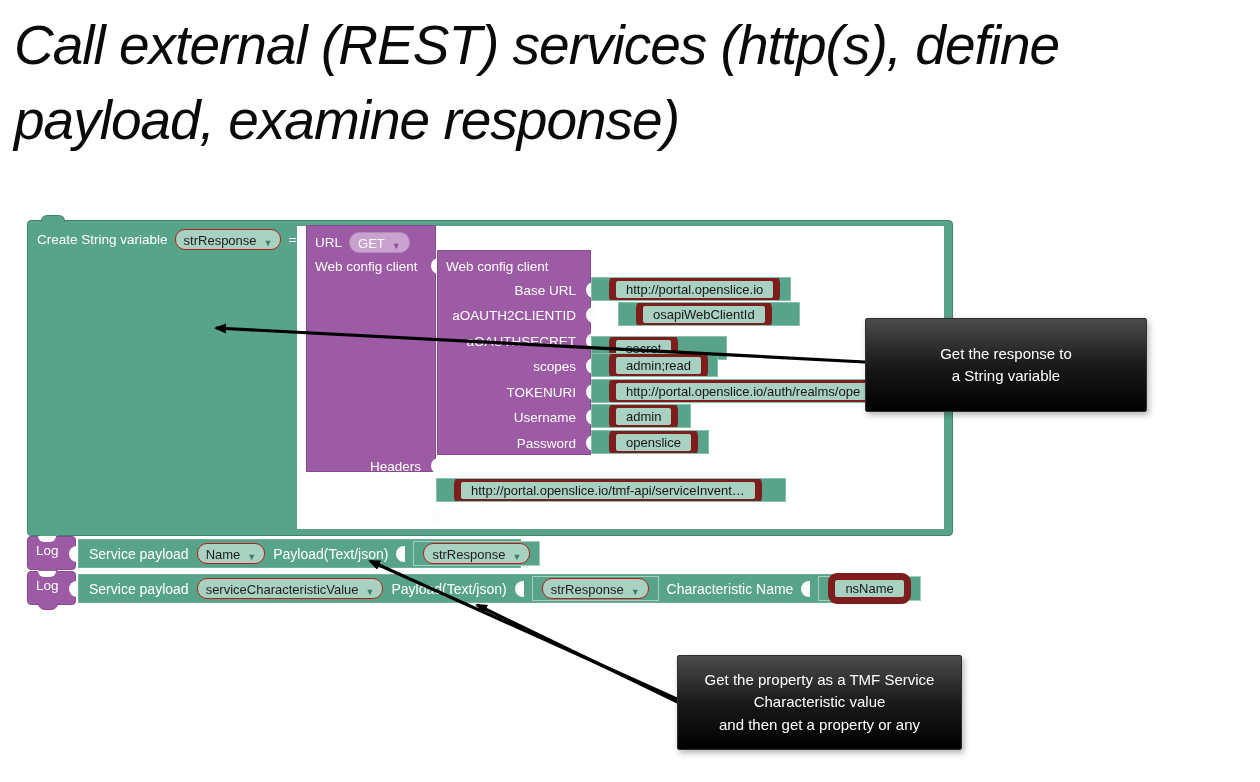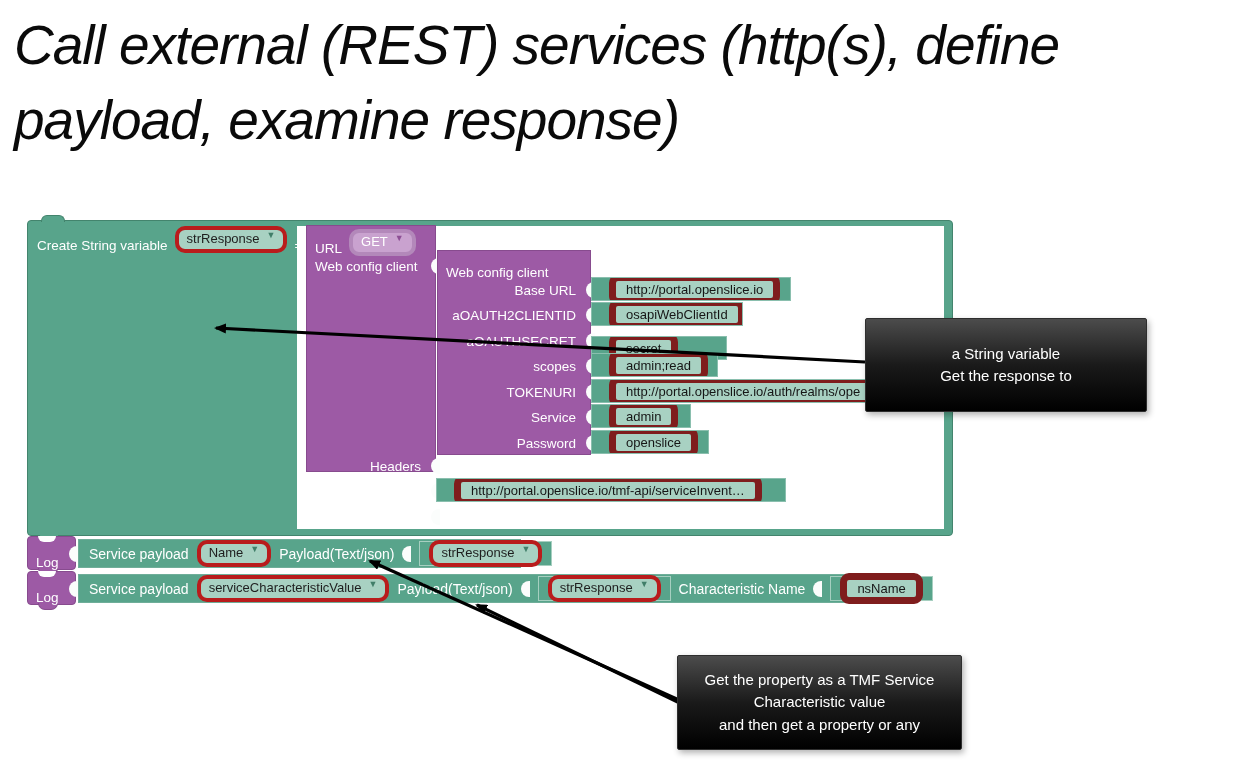--- a/index.html
+++ b/index.html
@@ -6,23 +6,23 @@
   .canvas{position:relative;width:1260px;height:782px;background:#ffffff;overflow:hidden;
           font-family:"Liberation Sans",sans-serif;}
   
   .title{position:absolute;left:14px;top:8px;font-size:55px;font-weight:300;color:#0a0a0a;
          line-height:1.36;letter-spacing:-1px;white-space:nowrap;font-style:italic;}
   
   .abs{position:absolute;box-sizing:border-box;}
   .teal-block{background:#58a48b;border:1px solid #43846d;border-radius:4px;}
   .white-area{position:absolute;background:#ffffff;}
   .purple-block{background:#9d5aa5;border:1px solid #874b8e;}
-  .wtext{color:#ffffff;font-size:13.5px;white-space:nowrap;margin-top:12px;}
+  .wtext{color:#ffffff;font-size:13.5px;white-space:nowrap;}
   .hdr-row{position:absolute;display:flex;align-items:center;gap:7px;height:24px;}
-  .field{display:inline-flex;align-items:flex-start;background:#a8d1c2;border:4px solid #b91c1c;
+  .field{display:inline-flex;align-items:flex-end;background:#a8d1c2;border:1px solid #b91c1c;
          border-radius:10px;padding:1px 8px;font-size:13px;color:#1e1e1e;height:17px;white-space:nowrap;}
   .caret{font-size:9px;color:#417e69;margin-left:7px;line-height:1;}
   .field.purplefield{background:#c9a2cf;border-color:#b388ba;color:#ffffff;}
   .field.purplefield .caret{color:#8d4f95;}
   .socket{display:inline-block;width:9px;height:16px;background:#fbfdfc;border-radius:8px 0 0 8px;
           flex:0 0 auto;}
   .prow{position:absolute;left:0;right:0;height:24px;display:flex;align-items:center;
         justify-content:flex-end;color:#fff;font-size:13.5px;padding-right:14px;white-space:nowrap;}
   .prow .socket{position:absolute;right:-5px;top:4px;}
   .vblock{position:absolute;background:#58a48b;border:1px solid #8abfae;display:flex;align-items:center;
@@ -116,33 +116,33 @@
       </div>
     <div class="prow" style="top:103px">
         <span>scopes</span>
         <span class="socket"></span>
       </div>
     <div class="prow" style="top:129px">
         <span>TOKENURI</span>
         <span class="socket"></span>
       </div>
     <div class="prow" style="top:154px">
-        <span>Service</span>
+        <span>Username</span>
         <span class="socket"></span>
       </div>
     <div class="prow" style="top:180px">
         <span>Password</span>
         <span class="socket"></span>
       </div>
   </div>
 
   <div class="vblock" style="left:591px;top:277px;width:200px;z-index:2">
     <span class="vfield">http://portal.openslice.io</span>
     </div>
-  <div class="vblock" style="left:591px;top:302px;width:152px;z-index:2">
+  <div class="vblock" style="left:618px;top:302px;width:182px;z-index:2">
     <span class="vfield">osapiWebClientId</span>
     </div>
   <div class="vblock" style="left:591px;top:336px;width:136px;z-index:2">
     <span class="vfield">secret</span>
     </div>
   <div class="vblock" style="left:591px;top:353px;width:127px;z-index:2">
     <span class="vfield">admin;read</span>
     </div>
   <div class="vblock" style="left:591px;top:379px;width:277px;z-index:2">
     <span class="vfield">http://portal.openslice.io/auth/realms/ope</span>
@@ -212,22 +212,22 @@
       <marker id="ah" markerWidth="12" markerHeight="10" refX="10" refY="5" orient="auto" markerUnits="userSpaceOnUse">
         <path d="M0,0 L12,5 L0,10 z" fill="#000"></path>
       </marker>
     </defs>
     <line x1="865" y1="362" x2="216" y2="328" stroke="#000" stroke-width="3.2" marker-end="url(#ah)"></line>
     <line x1="679" y1="700" x2="370" y2="561" stroke="#000" stroke-width="3.2" marker-end="url(#ah)"></line>
     <line x1="688" y1="707" x2="477" y2="605" stroke="#000" stroke-width="3.2" marker-end="url(#ah)"></line>
   </svg>
 
   <div class="callout" style="left:865px;top:318px;width:280px;height:92px">
+    <div>Get the response to</div>
     <div>a String variable</div>
-    <div>Get the response to</div>
   </div>
   <div class="callout" style="left:677px;top:655px;width:283px;height:93px">
     <div>Get the property as a TMF Service</div>
     <div>Characteristic value</div>
     <div>and then get a property or any</div>
   </div>
 
 </div>
 
 </body></html>

